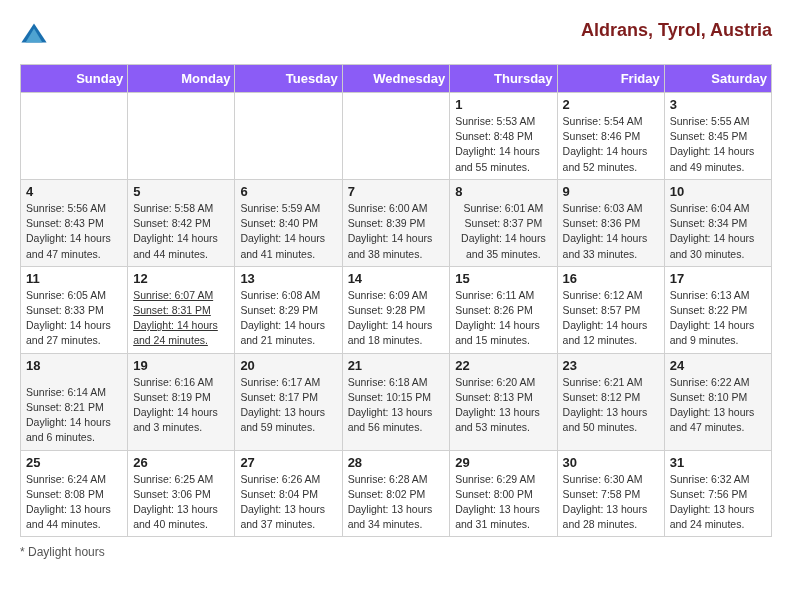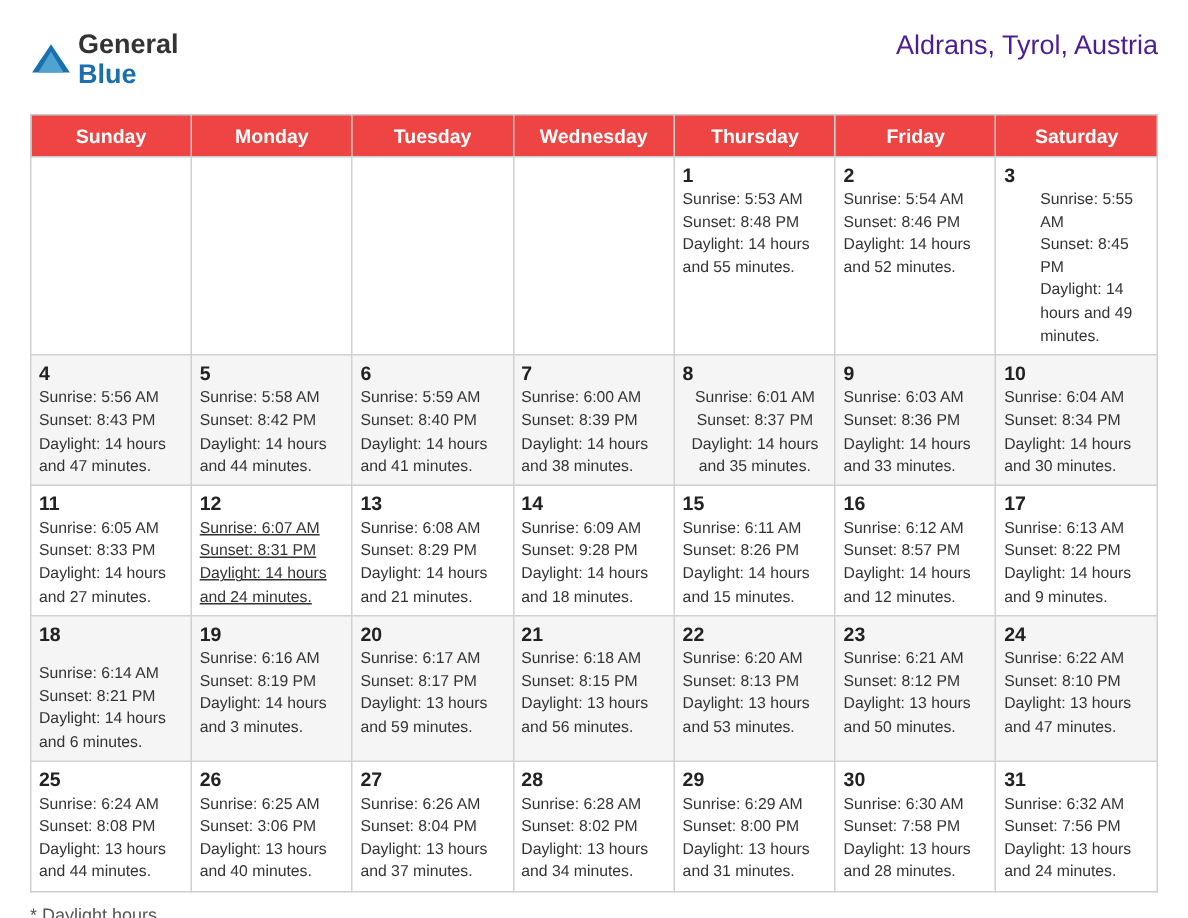--- a/index.html
+++ b/index.html
@@ -36,35 +36,35 @@
       text-align: right;
     }
     .month-year {
       font-size: 40px;
       font-weight: 300;
       color: #222;
       line-height: 1.1;
     }
     .location {
       font-size: 18px;
-      color: #4c1d95;
-      font-weight: 400;
+      color: #7f1d1d;
+      font-weight: 700;
     }
     .calendar {
       width: 100%;
       border-collapse: collapse;
       font-size: 11px;
     }
     .calendar thead tr th {
-      background-color: #ef4444;
+      background-color: #8b5cf6;
       color: #fff;
       font-size: 13px;
       font-weight: 600;
       padding: 6px 4px;
-      text-align: center;
+      text-align: right;
       border: 1px solid #ccc;
     }
     .calendar tbody tr td {
       border: 1px solid #d0d0d0;
       vertical-align: top;
       padding: 4px 5px;
       width: 108px;
       min-height: 80px;
       background: #fff;
     }
@@ -97,24 +97,20 @@
   </style>
 </head>
 <body>
 
 <div class="header-area">
   <div class="logo">
     <svg class="logo-icon" viewBox="0 0 40 40" xmlns="http://www.w3.org/2000/svg">
       <polygon points="20,5 38,32 2,32" fill="#1a6faf"></polygon>
       <polygon points="20,12 32,32 8,32" fill="#4fa3d1"></polygon>
     </svg>
-    <div class="logo-text">
-      <div><span class="general">General</span></div>
-      <div><span class="blue">Blue</span></div>
-    </div>
   </div>
   <div class="title-area">
     <div class="location">Aldrans, Tyrol, Austria</div>
   </div>
 </div>
 
 <table class="calendar">
   <thead>
     <tr>
     <th>Sunday</th>
@@ -144,21 +140,21 @@
           <div class="cell-content">
             <div class="day-number">2</div>
             <div class="day-info" style="white-space: pre-line;">Sunrise: 5:54 AM
 Sunset: 8:46 PM
 Daylight: 14 hours and 52 minutes.</div>
           </div>
         </td>
         <td>
           <div class="cell-content">
             <div class="day-number">3</div>
-            <div class="day-info" style="white-space: pre-line; margin-left: 24px;">Sunrise: 5:55 AM
+            <div class="day-info" style="white-space: pre-line;">Sunrise: 5:55 AM
 Sunset: 8:45 PM
 Daylight: 14 hours and 49 minutes.</div>
           </div>
         </td>
       </tr>
       <tr>
         <td>
           <div class="cell-content">
             <div class="day-number">4</div>
             <div class="day-info" style="white-space: pre-line;">Sunrise: 5:56 AM
@@ -295,21 +291,21 @@
             <div class="day-number">20</div>
             <div class="day-info" style="white-space: pre-line;">Sunrise: 6:17 AM
 Sunset: 8:17 PM
 Daylight: 13 hours and 59 minutes.</div>
           </div>
         </td>
         <td>
           <div class="cell-content">
             <div class="day-number">21</div>
             <div class="day-info" style="white-space: pre-line;">Sunrise: 6:18 AM
-Sunset: 8:15 PM
+Sunset: 10:15 PM
 Daylight: 13 hours and 56 minutes.</div>
           </div>
         </td>
         <td>
           <div class="cell-content">
             <div class="day-number">22</div>
             <div class="day-info" style="white-space: pre-line;">Sunrise: 6:20 AM
 Sunset: 8:13 PM
 Daylight: 13 hours and 53 minutes.</div>
           </div>

